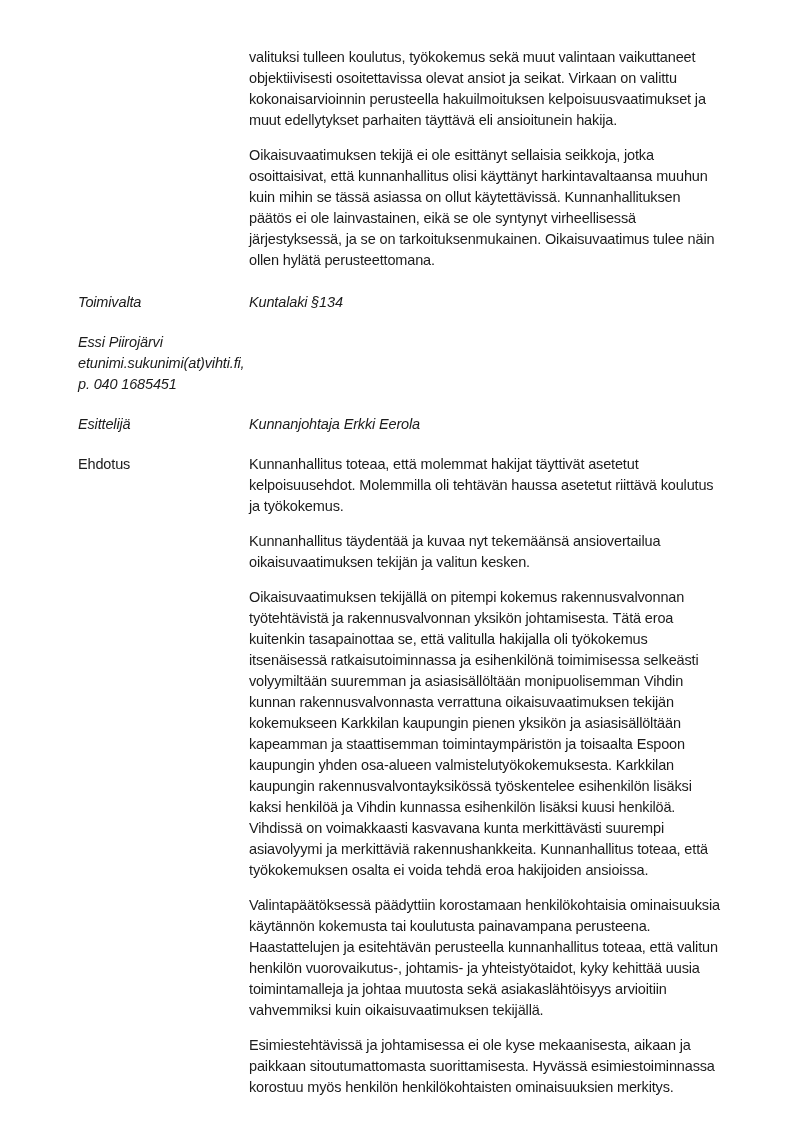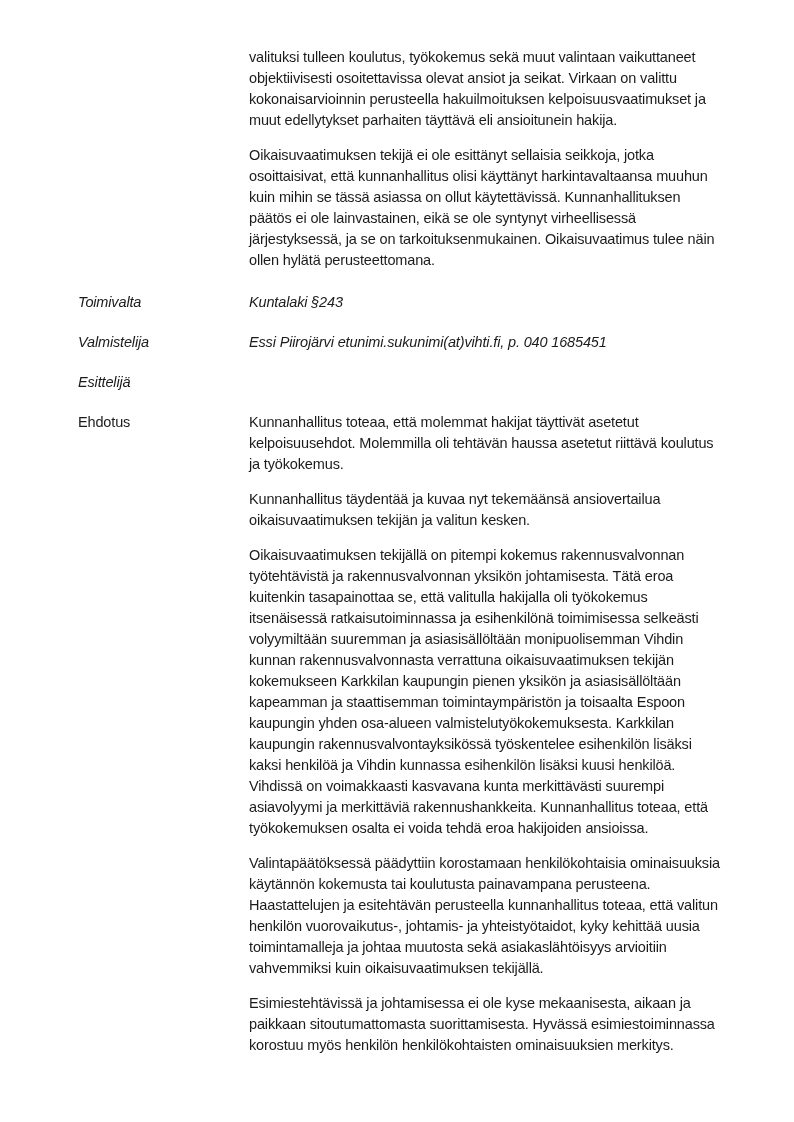--- a/index.html
+++ b/index.html
@@ -57,30 +57,30 @@
   <div class="row intro">
     <div class="label-col"></div>
     <div class="value-col">
       <p>valituksi tulleen koulutus, työkokemus sekä muut valintaan vaikuttaneet objektiivisesti osoitettavissa olevat ansiot ja seikat. Virkaan on valittu kokonaisarvioinnin perusteella hakuilmoituksen kelpoisuusvaatimukset ja muut edellytykset parhaiten täyttävä eli ansioitunein hakija.</p>
       <p>Oikaisuvaatimuksen tekijä ei ole esittänyt sellaisia seikkoja, jotka osoittaisivat, että kunnanhallitus olisi käyttänyt harkintavaltaansa muuhun kuin mihin se tässä asiassa on ollut käytettävissä. Kunnanhallituksen päätös ei ole lainvastainen, eikä se ole syntynyt virheellisessä järjestyksessä, ja se on tarkoituksenmukainen.  Oikaisuvaatimus tulee näin ollen hylätä perusteettomana.</p>
     </div>
   </div>
 
   <div class="row field-row">
     <div class="label-col">Toimivalta</div>
-    <div class="value-col">Kuntalaki §243</div>
+    <div class="value-col">Kuntalaki §134</div>
   </div>
 
   <div class="row field-row">
-    <div class="label-col">Valmistelija</div>
     <div class="value-col">Essi Piirojärvi  etunimi.sukunimi(at)vihti.fi, p. 040 1685451</div>
   </div>
 
   <div class="row field-row">
     <div class="label-col">Esittelijä</div>
+    <div class="value-col">Kunnanjohtaja Erkki Eerola</div>
   </div>
 
   <div class="row ehdotus-row">
     <div class="label-col">Ehdotus</div>
     <div class="value-col">
       <p>Kunnanhallitus toteaa, että molemmat hakijat täyttivät asetetut kelpoisuusehdot.   Molemmilla oli tehtävän haussa asetetut riittävä koulutus ja työkokemus.</p>
       <p>Kunnanhallitus täydentää ja kuvaa nyt tekemäänsä ansiovertailua oikaisuvaatimuksen tekijän ja valitun kesken.</p>
       <p>Oikaisuvaatimuksen tekijällä on pitempi kokemus rakennusvalvonnan työtehtävistä ja rakennusvalvonnan yksikön johtamisesta. Tätä eroa kuitenkin tasapainottaa se, että valitulla hakijalla oli työkokemus itsenäisessä ratkaisutoiminnassa ja esihenkilönä toimimisessa selkeästi volyymiltään suuremman ja asiasisällöltään monipuolisemman Vihdin kunnan rakennusvalvonnasta verrattuna oikaisuvaatimuksen tekijän kokemukseen Karkkilan kaupungin pienen yksikön ja asiasisällöltään kapeamman ja staattisemman toimintaympäristön ja toisaalta Espoon kaupungin yhden osa-alueen valmistelutyökokemuksesta.  Karkkilan kaupungin rakennusvalvontayksikössä työskentelee esihenkilön lisäksi kaksi henkilöä ja Vihdin kunnassa esihenkilön lisäksi kuusi henkilöä. Vihdissä on voimakkaasti kasvavana kunta merkittävästi suurempi asiavolyymi ja merkittäviä rakennushankkeita. Kunnanhallitus toteaa, että työkokemuksen osalta ei voida tehdä eroa hakijoiden ansioissa.</p>
       <p>Valintapäätöksessä päädyttiin korostamaan henkilökohtaisia ominaisuuksia käytännön kokemusta tai koulutusta painavampana perusteena. Haastattelujen ja esitehtävän perusteella kunnanhallitus toteaa, että valitun henkilön vuorovaikutus-, johtamis- ja yhteistyötaidot, kyky kehittää uusia toimintamalleja ja johtaa muutosta sekä asiakaslähtöisyys arvioitiin vahvemmiksi kuin oikaisuvaatimuksen tekijällä.</p>
       <p>Esimiestehtävissä ja johtamisessa ei ole kyse mekaanisesta, aikaan ja paikkaan sitoutumattomasta suorittamisesta. Hyvässä esimiestoiminnassa korostuu myös henkilön henkilökohtaisten ominaisuuksien merkitys.</p>

